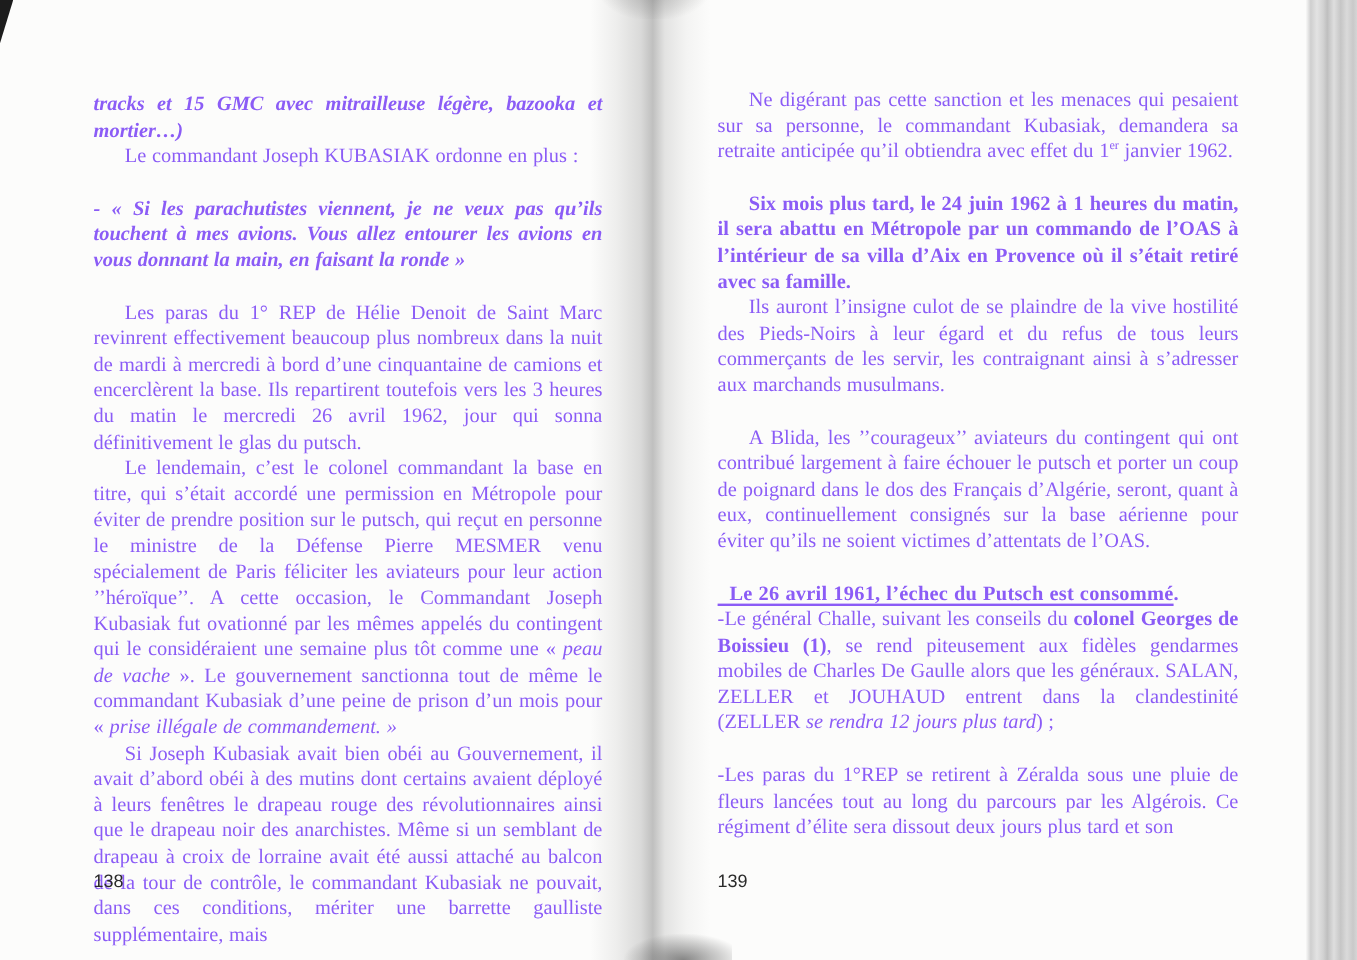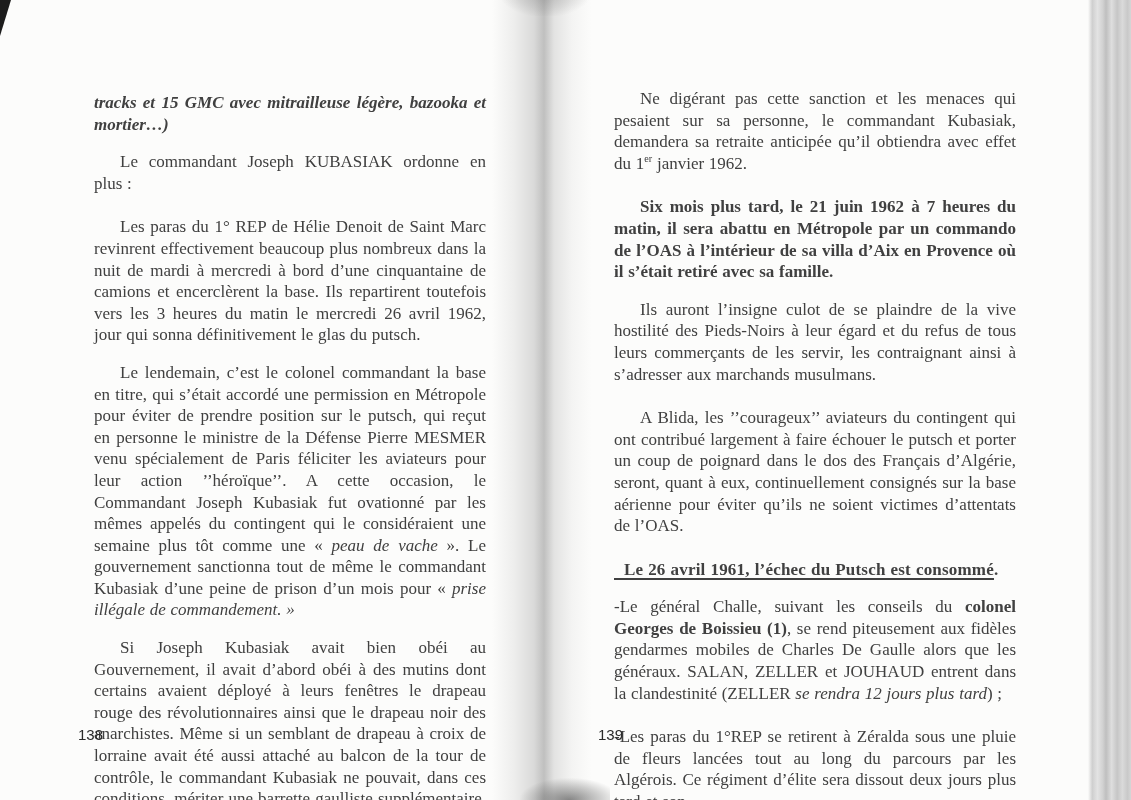--- a/index.html
+++ b/index.html
@@ -47,23 +47,23 @@
       #c6c6c6 68%,
       #dadada 80%,
       #c9c9c9 92%,
       #d6d6d6 100%);
   }
   
   .col { position:absolute; }
   .col-left  { left:78px;  top:76px; width:424px; }
   .col-right { left:598px; top:72px; width:434px; }
   .para {
-    margin:16px; text-align:justify;
+    margin:0; text-align:justify;
     font-size:17px; line-height:21.6px;
-    color:#404040;
+    color:#8b5cf6;
     word-spacing:0.5px;
   }
   .para.indent { text-indent:26px; }
   .para.gap { margin-top:22px; }
   .para.heading { letter-spacing:0.2px; }
   .b { font-weight:bold; }
   .i { font-style:italic; }
   .u { text-decoration:underline; text-decoration-thickness:1.5px; text-underline-offset:3px; }
   sup { font-size:0.6em; line-height:0; }
   .pagenum {
@@ -79,28 +79,29 @@
 
 <div class="corner-artifact"></div>
 <div class="gutter-shadow"></div>
 <div class="gutter-shadow-top"></div>
 <div class="gutter-shadow-bottom"></div>
 <div class="page-edge"></div>
 
 <div class="col col-left">
     <p class="para"><span class="b i">tracks et 15 GMC avec mitrailleuse légère, bazooka et mortier…)</span></p>
     <p class="para indent"><span>Le commandant Joseph KUBASIAK ordonne en plus :</span></p>
+    <p class="para gap"><span class="b i">- « Si les parachutistes viennent, je ne veux pas qu’ils touchent à mes avions. Vous allez entourer les avions en vous donnant la main, en faisant la ronde »</span></p>
     <p class="para gap indent"><span>Les paras du 1° REP de Hélie Denoit de Saint Marc revinrent effectivement beaucoup plus nombreux dans la nuit de mardi à mercredi à bord d’une cinquantaine de camions et encerclèrent la base. Ils repartirent toutefois vers les 3 heures du matin le mercredi 26 avril 1962, jour qui sonna définitivement le glas du putsch.</span></p>
     <p class="para indent"><span>Le lendemain, c’est le colonel commandant la base en titre, qui s’était accordé une permission en Métropole pour éviter de prendre position sur le putsch, qui reçut en personne le ministre de la Défense Pierre MESMER venu spécialement de Paris féliciter les aviateurs pour leur action ’’héroïque’’. A cette occasion, le Commandant Joseph Kubasiak fut ovationné par les mêmes appelés du contingent qui le considéraient une semaine plus tôt comme une « </span><span class="i">peau de vache</span><span> ». Le gouvernement sanctionna tout de même le commandant Kubasiak d’une peine de prison d’un mois pour « </span><span class="i">prise illégale de commandement. »</span></p>
     <p class="para indent"><span>Si Joseph Kubasiak avait bien obéi au Gouvernement, il avait d’abord obéi à des mutins dont certains avaient déployé à leurs fenêtres le drapeau rouge des révolutionnaires ainsi que le drapeau noir des anarchistes. Même si un semblant de drapeau à croix de lorraine avait été aussi attaché au balcon de la tour de contrôle, le commandant Kubasiak ne pouvait, dans ces conditions, mériter une barrette gaulliste supplémentaire, mais</span></p>
   </div>
 
 <div class="col col-right">
     <p class="para indent"><span>Ne digérant pas cette sanction et les menaces qui pesaient sur sa personne, le commandant Kubasiak, demandera sa retraite anticipée qu’il obtiendra avec effet du 1</span><sup>er</sup><span> janvier 1962.</span></p>
-    <p class="para gap indent"><span class="b">Six mois plus tard, le 21 juin 1962 à 7 heures du matin, il sera abattu en Métropole par un commando de l’OAS à l’intérieur de sa villa d’Aix en Provence où il s’était retiré avec sa famille.</span></p>
+    <p class="para gap indent"><span class="b">Six mois plus tard, le 24 juin 1962 à 1 heures du matin, il sera abattu en Métropole par un commando de l’OAS à l’intérieur de sa villa d’Aix en Provence où il s’était retiré avec sa famille.</span></p>
     <p class="para indent"><span>Ils auront l’insigne culot de se plaindre de la vive hostilité des Pieds-Noirs à leur égard et du refus de tous leurs commerçants de les servir, les contraignant ainsi à s’adresser aux marchands musulmans.</span></p>
     <p class="para gap indent"><span>A Blida, les ’’courageux’’ aviateurs du contingent qui ont contribué largement à faire échouer le putsch et porter un coup de poignard dans le dos des Français d’Algérie, seront, quant à eux, continuellement consignés sur la base aérienne pour éviter qu’ils ne soient victimes d’attentats de l’OAS.</span></p>
     <p class="para gap heading"><span class="b u">&nbsp;&nbsp;Le 26 avril 1961, l’échec du Putsch est consommé</span><span class="b">.</span></p>
     <p class="para"><span>-Le général Challe, suivant les conseils du </span><span class="b">colonel Georges de Boissieu (1)</span><span>, se rend piteusement aux fidèles gendarmes mobiles de Charles De Gaulle alors que les généraux. SALAN, ZELLER et JOUHAUD entrent dans la clandestinité (ZELLER </span><span class="i">se rendra 12 jours plus tard</span><span>) ;</span></p>
     <p class="para gap"><span>-Les paras du 1°REP se retirent à Zéralda sous une pluie de fleurs lancées tout au long du parcours par les Algérois. Ce régiment d’élite sera dissout deux jours plus tard et son</span></p>
   </div>
 
 <div class="pagenum pagenum-left">138</div>
 
 <div class="pagenum pagenum-right">139</div>

